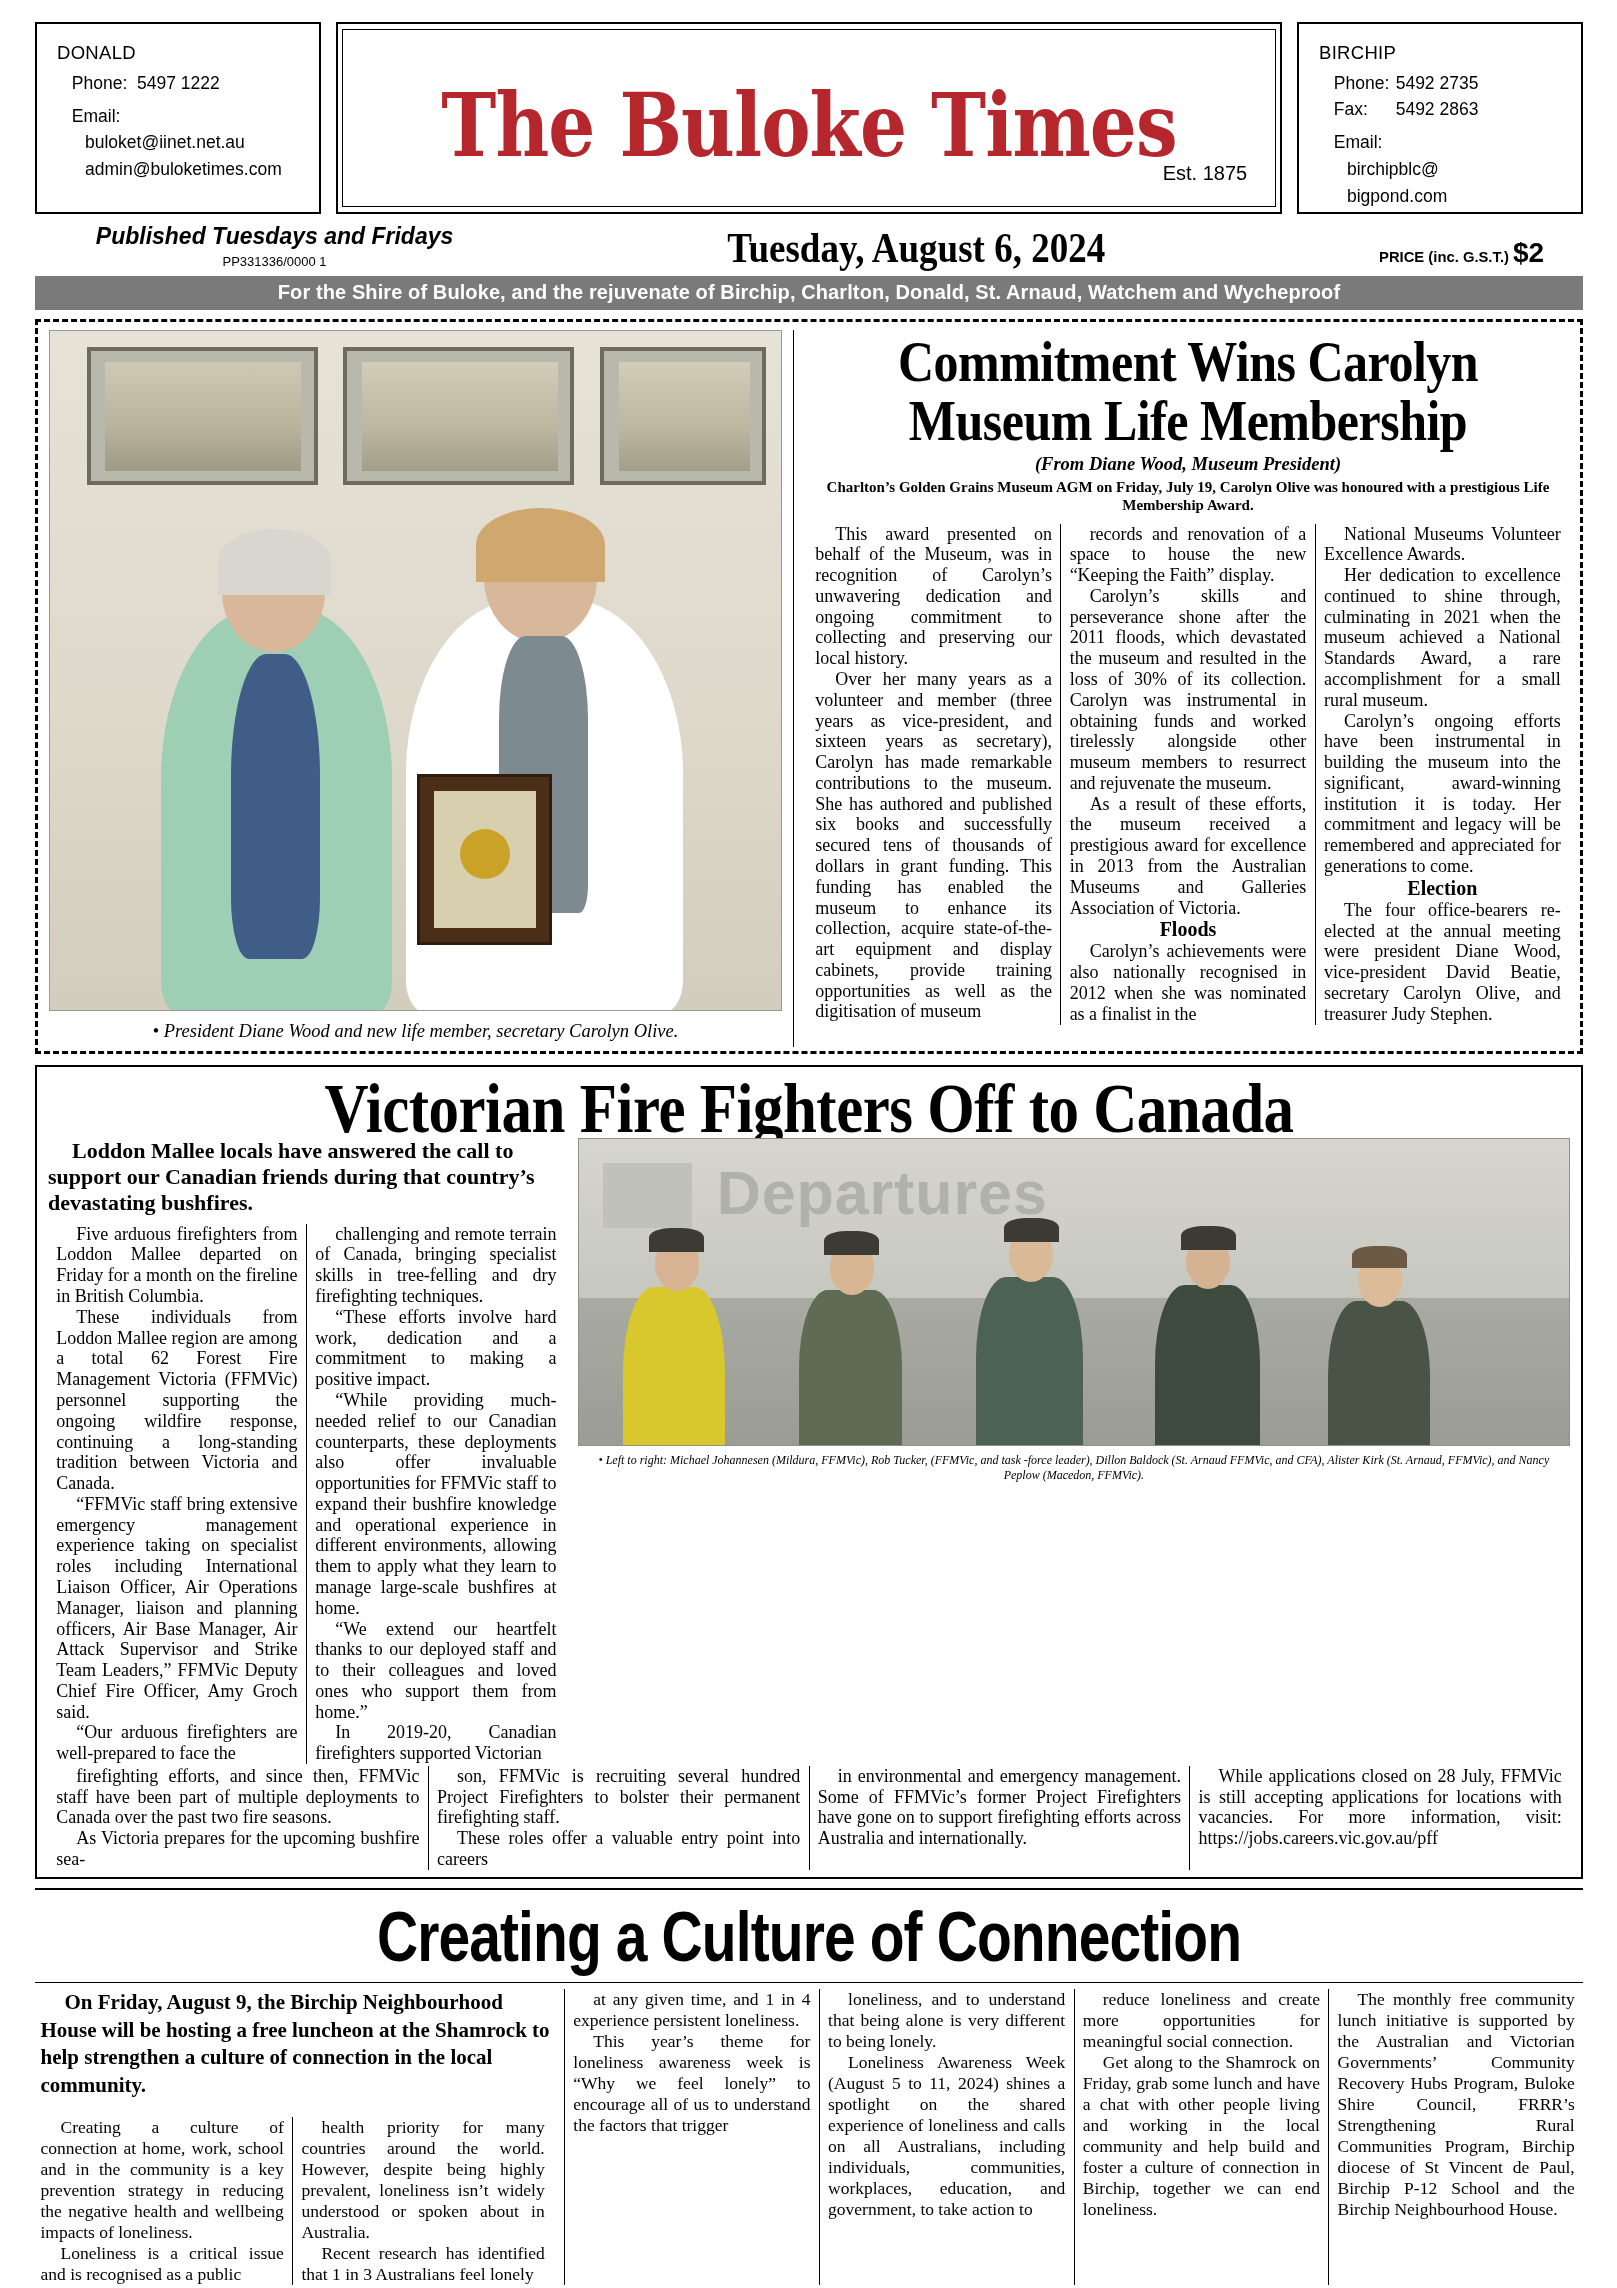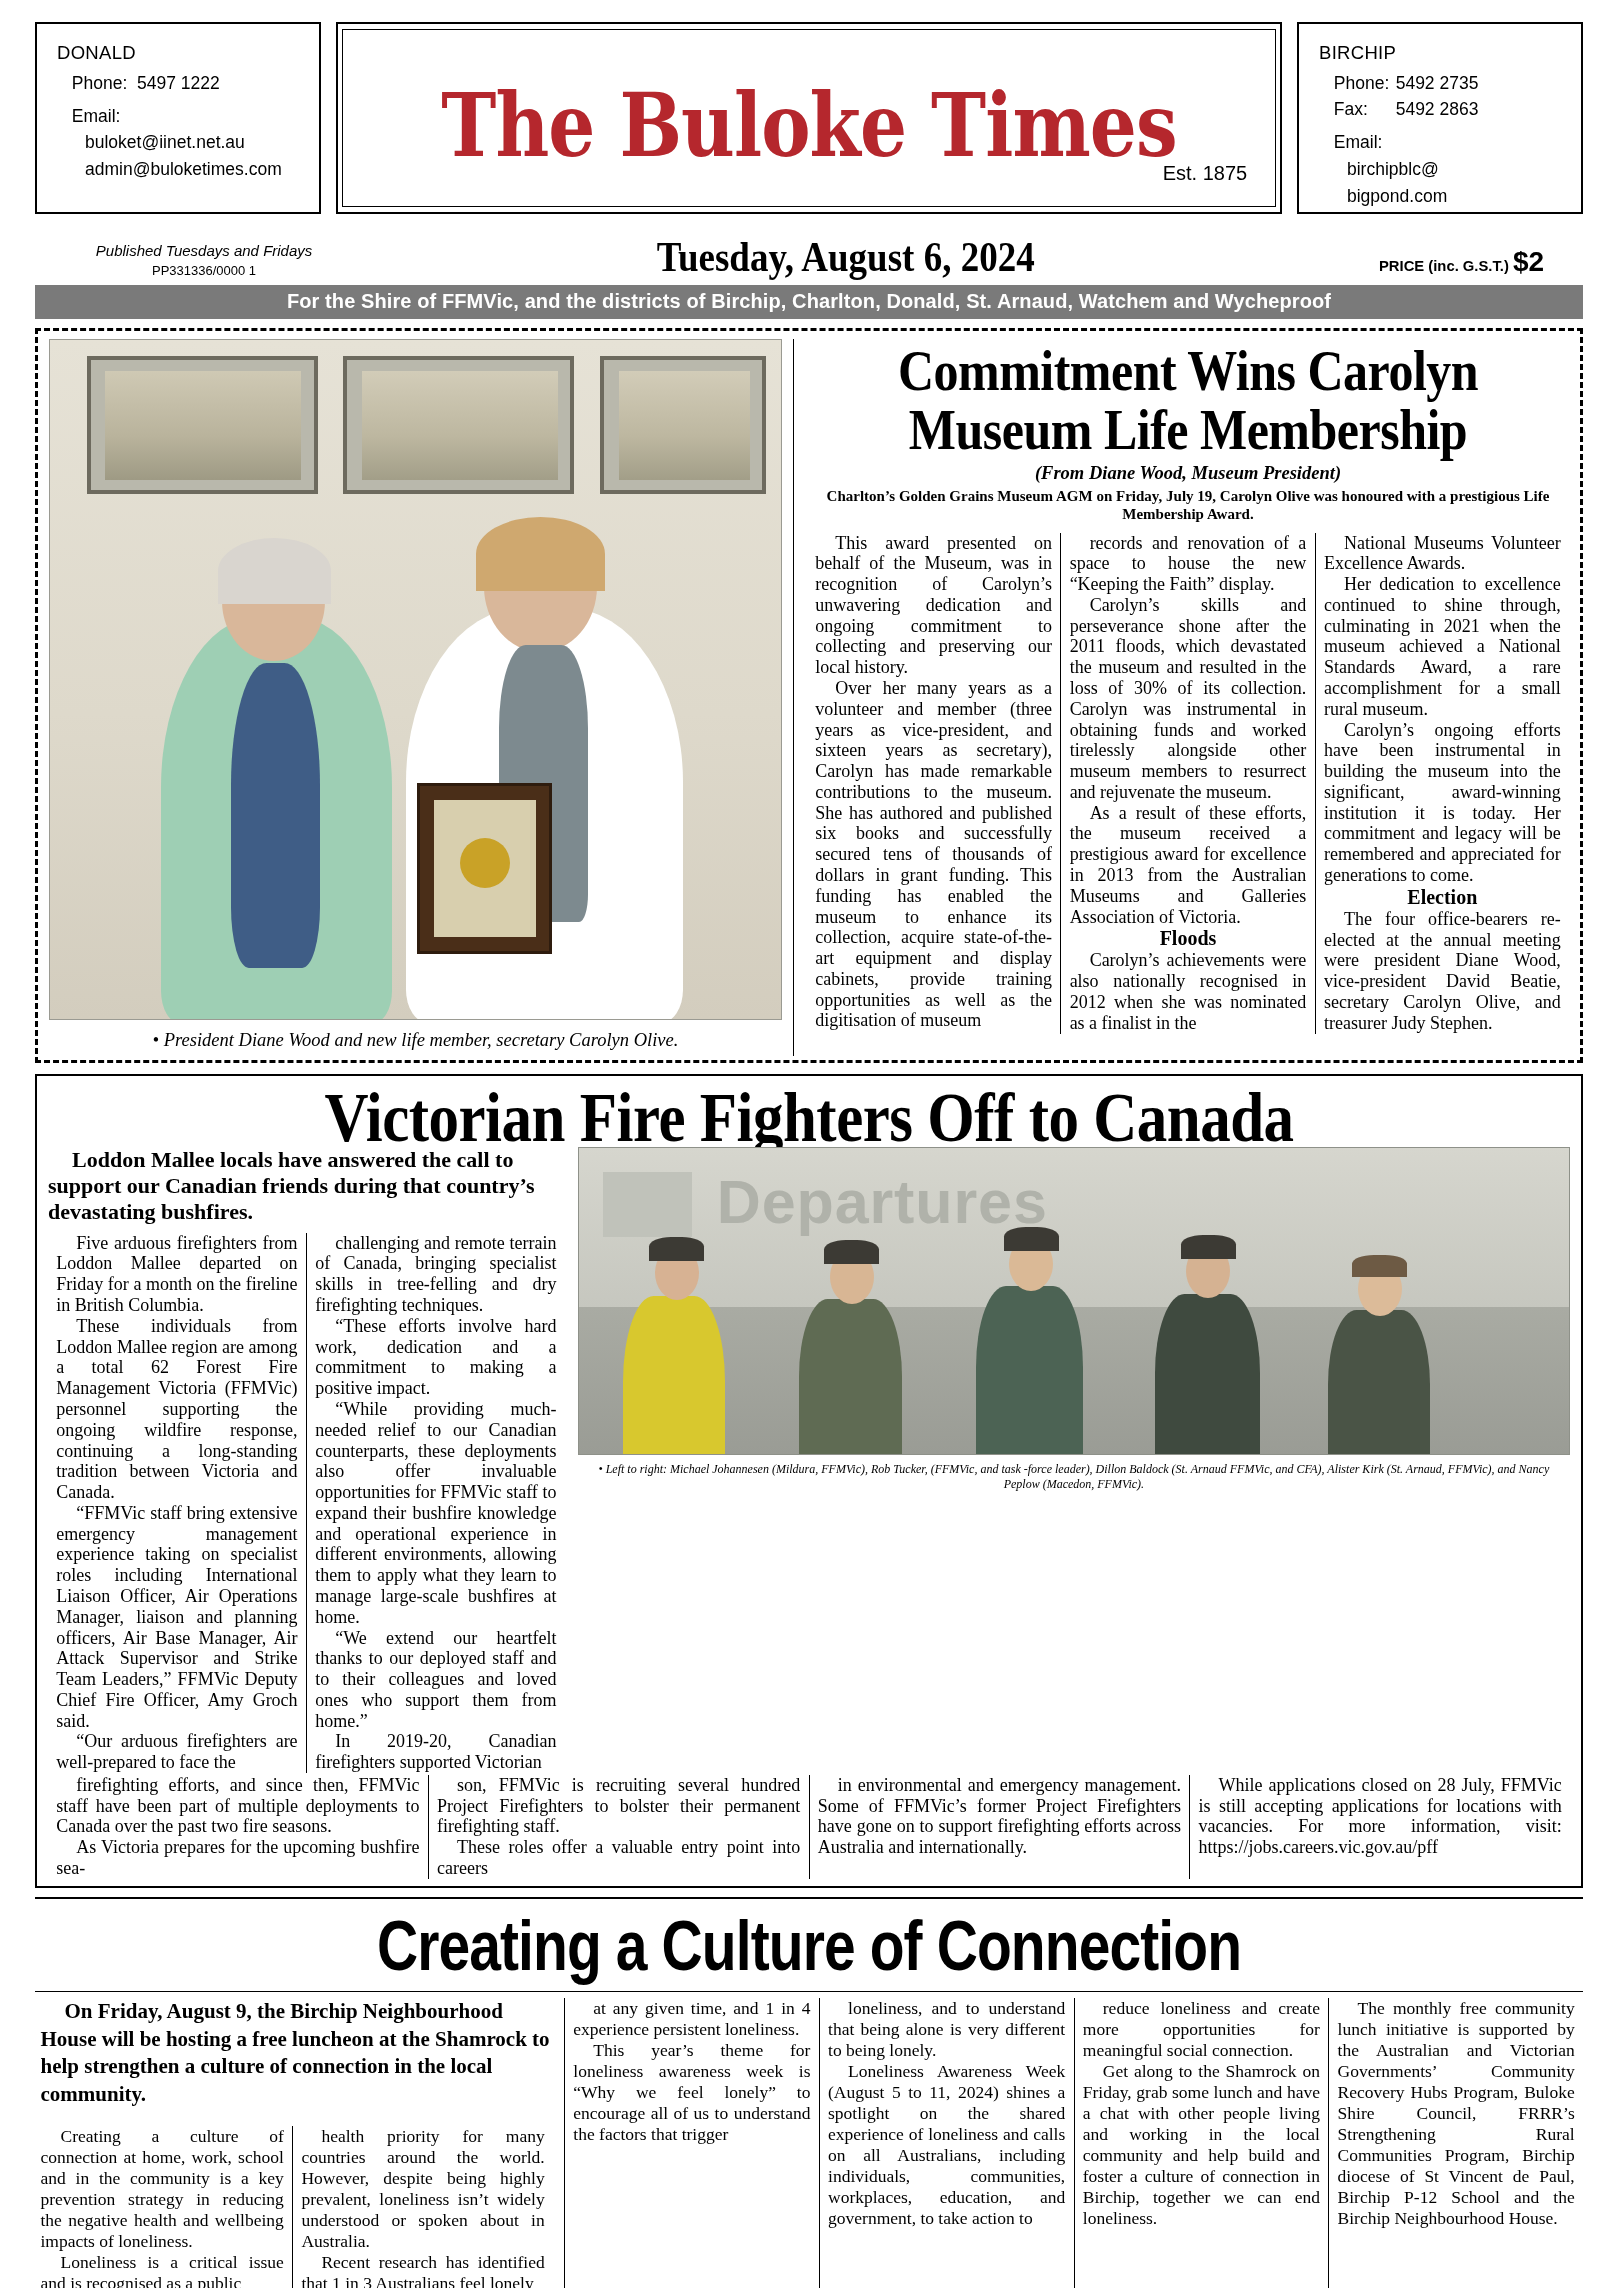--- a/index.html
+++ b/index.html
@@ -38,21 +38,21 @@
     font-family:"DejaVu Serif", serif; font-weight:bold;
     font-size:74px; color:#b5272d; letter-spacing:-0.9px;
     line-height:1; margin-top:14.8px; white-space:nowrap;
     transform:scaleY(1.18); transform-origin:center;
   }
   .est { position:absolute; right:33px; bottom:27px; font-family:"Liberation Sans", sans-serif; font-size:20px; }
 
   
   .dateline { display:flex; align-items:flex-end; justify-content:space-between; padding:9.2px 14.8px 5.5px 14.8px; }
   .dl-left { text-align:center; font-family:"Liberation Sans", sans-serif; padding-left:46px;}
-  .dl-left .pub { font-style:italic; font-weight:normal; font-size:15px;margin-top:19px; }
+  .dl-left .pub { font-style:italic; font-weight:bold; font-size:23px; }
   .dl-left .pp { font-size:13px; margin-top:3.7px; }
   .dl-center { font-family:"Liberation Serif", serif; font-weight:bold; font-size:37px; transform:scaleY(1.12); }
   .dl-right { font-family:"Liberation Sans", sans-serif; font-weight:bold; font-size:14.8px; padding-right:24px; }
   .dl-right .amt { font-size:28px; }
 
   
   .banner {
     background:#7a7a7a; color:#fff; text-align:center;
     font-family:"Liberation Sans", sans-serif; font-weight:bold; font-size:20px;
     padding:4.6px 0 6.5px 0; letter-spacing:0.1px; margin-top:1.8px;
@@ -160,21 +160,21 @@
       <div class="pub">Published Tuesdays and Fridays</div>
       <div class="pp">PP331336/0000 1</div>
     </div>
     <div class="dl-center">Tuesday, August 6, 2024</div>
     <div class="dl-right">
       <span>PRICE (inc. G.S.T.)</span>
       <span class="amt">$2</span>
     </div>
   </div>
 
-  <div class="banner">For the Shire of FFMVic, and the districts of Birchip, Charlton, Donald, St. Arnaud, Watchem and Wycheproof</div>
+  <div class="banner">For the Shire of Buloke, and the rejuvenate of Birchip, Charlton, Donald, St. Arnaud, Watchem and Wycheproof</div>
 
   <div class="story1">
 
     <div class="s1-photo-col">
       <div class="photo" style="height:681px;">
         <div class="ph-wall"></div>
         <div class="ph-frame" style="left:37px;  top:16.6px; width:231px; height:138px;"></div>
         <div class="ph-frame" style="left:293px; top:16.6px; width:231px; height:138px;"></div>
         <div class="ph-frame" style="left:550px; top:16.6px; width:166px; height:138px;"></div>
         <div style="position:absolute;left:55px;top:31px;width:196px;height:109px;background:linear-gradient(180deg,#cfc9b4 0%,#b9b39c 60%,#9e9a84 100%);"></div>

